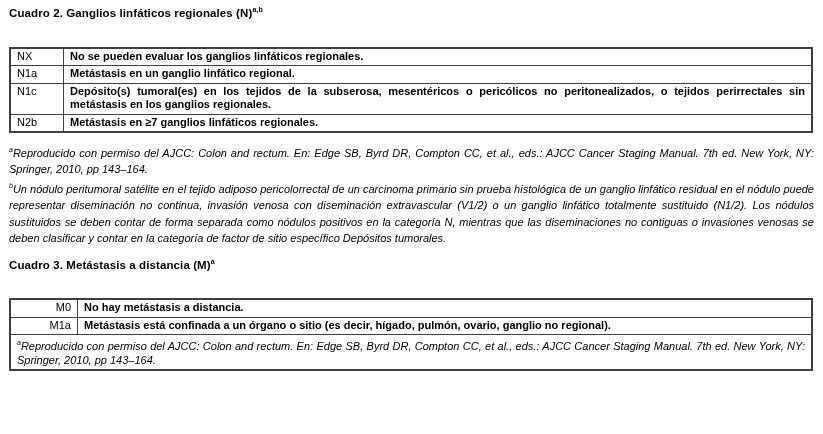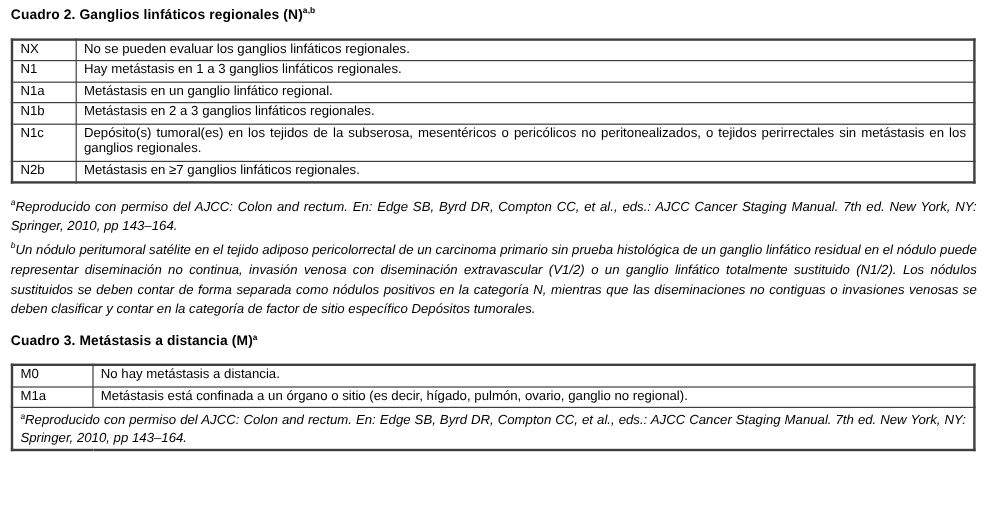--- a/index.html
+++ b/index.html
@@ -18,33 +18,33 @@
     font-size: 11.5px;
     font-weight: bold;
     margin: 2px 0 0 0;
     letter-spacing: 0.1px;
   }
   .tbl-title sup { font-size: 7px; font-weight: bold; }
   table.stage-table {
     border-collapse: collapse;
     table-layout: fixed;
     width: 804px;
-    margin-top: 13px;
+    margin-top: 28px;
     border: 2px solid #3f3f3f;
   }
   table.stage-table td {
     border: 1px solid #3f3f3f;
     font-size: 11px;
     line-height: 13.5px;
     padding: 1px 6px 2px 6px;
     vertical-align: top;
   }
   table.n-table td.code { width: 40px; }
-  table.m-table td.code { width: 54px; }
-  td.desc { text-align: justify; }
+  table.m-table td.code { width: 54px; text-align: right; }
+  td.desc { text-align: justify; font-weight: bold; }
   .footnotes { margin-top: 9px; }
   .footnote {
     font-style: italic;
     font-size: 11px;
     line-height: 16.5px;
     text-align: justify;
     margin: 0;
   }
   .footnote sup { font-size: 7px; font-style: italic; }
   .m-foot-cell {
@@ -63,30 +63,22 @@
 
   <h1 class="tbl-title"><span>Cuadro 2. Ganglios linfáticos regionales (N)</span><sup>a,b</sup></h1>
 
   <table class="stage-table n-table">
     <tbody>
       <tr>
         <td class="code">NX</td>
         <td class="desc">No se pueden evaluar los ganglios linfáticos regionales.</td>
       </tr>
       <tr>
-        <td class="code">N1</td>
-        <td class="desc">Hay metástasis en 1 a 3 ganglios linfáticos regionales.</td>
-      </tr>
-      <tr>
         <td class="code">N1a</td>
         <td class="desc">Metástasis en un ganglio linfático regional.</td>
-      </tr>
-      <tr>
-        <td class="code">N1b</td>
-        <td class="desc">Metástasis en 2 a 3 ganglios linfáticos regionales.</td>
       </tr>
       <tr>
         <td class="code">N1c</td>
         <td class="desc">Depósito(s) tumoral(es) en los tejidos de la subserosa, mesentéricos o pericólicos no peritonealizados, o tejidos perirrectales sin metástasis en los ganglios regionales.</td>
       </tr>
       <tr>
         <td class="code">N2b</td>
         <td class="desc">Metástasis en ≥7 ganglios linfáticos regionales.</td>
       </tr>
     </tbody>

